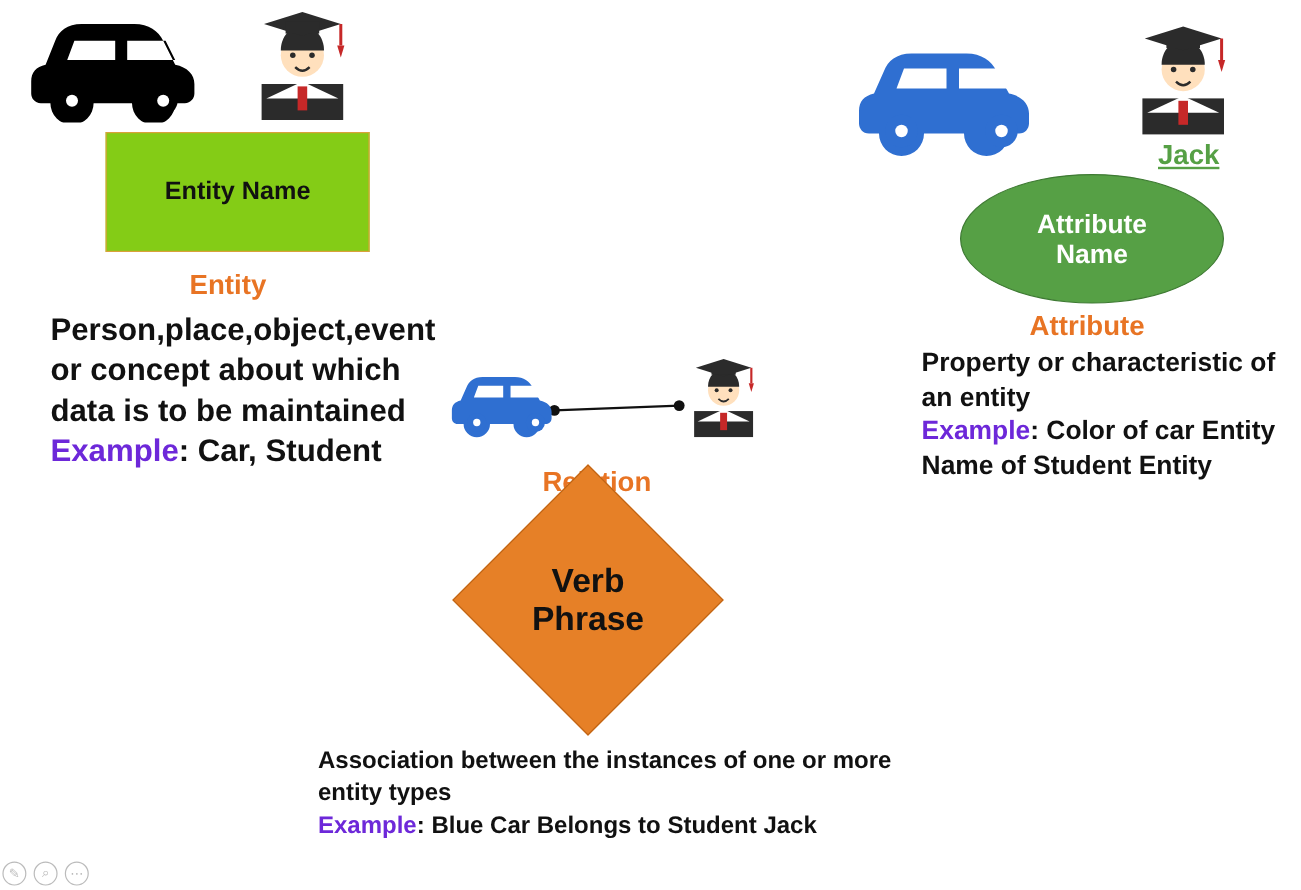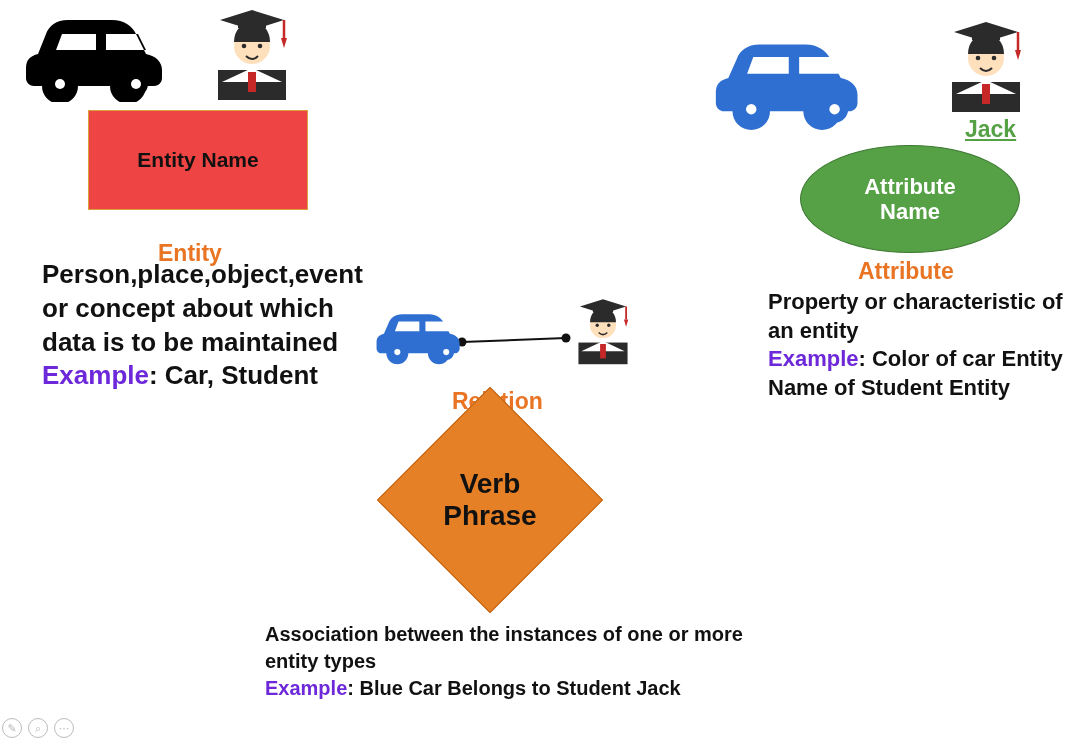--- a/index.html
+++ b/index.html
@@ -10,26 +10,26 @@
     font-family: "Segoe UI", Arial, sans-serif;
     position: relative;
     overflow: hidden;
   }
   .abs { position: absolute; }
 
   
   .entity-box {
     left: 88px; top: 110px;
     width: 220px; height: 100px;
-    background: #ef4444;
+    background: #84cc16;
     border: 1px solid #d9a23a;
     display: flex; align-items: center; justify-content: center;
     font-weight: 700; font-size: 21px; color: #111;
   }
-  .entity-title { left: 158px; top: 224px; color: #e87424; font-weight: 700; font-size: 23px; margin-top: 16px; }
+  .entity-title { left: 158px; top: 224px; color: #e87424; font-weight: 700; font-size: 23px; }
   .entity-desc  { left: 42px;  top: 258px; width: 310px; color: #111; font-size: 26px; font-weight: 600; line-height: 1.3; }
 
   
   .attr-ellipse {
     left: 800px; top: 145px;
     width: 220px; height: 108px;
     background: #56a045;
     border: 1px solid #3e7a33;
     border-radius: 50%;
     display: flex; align-items: center; justify-content: center;

